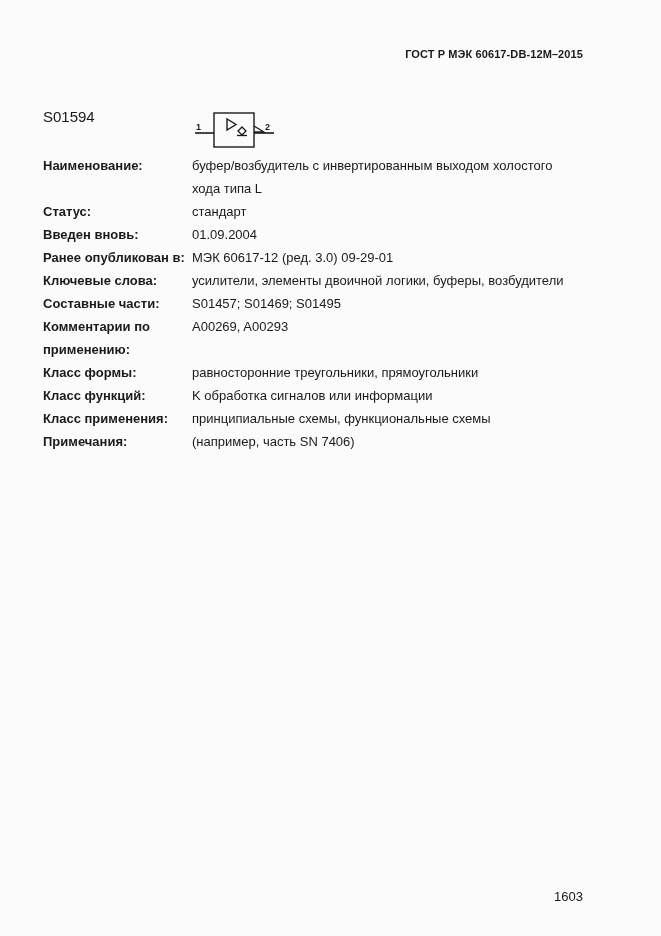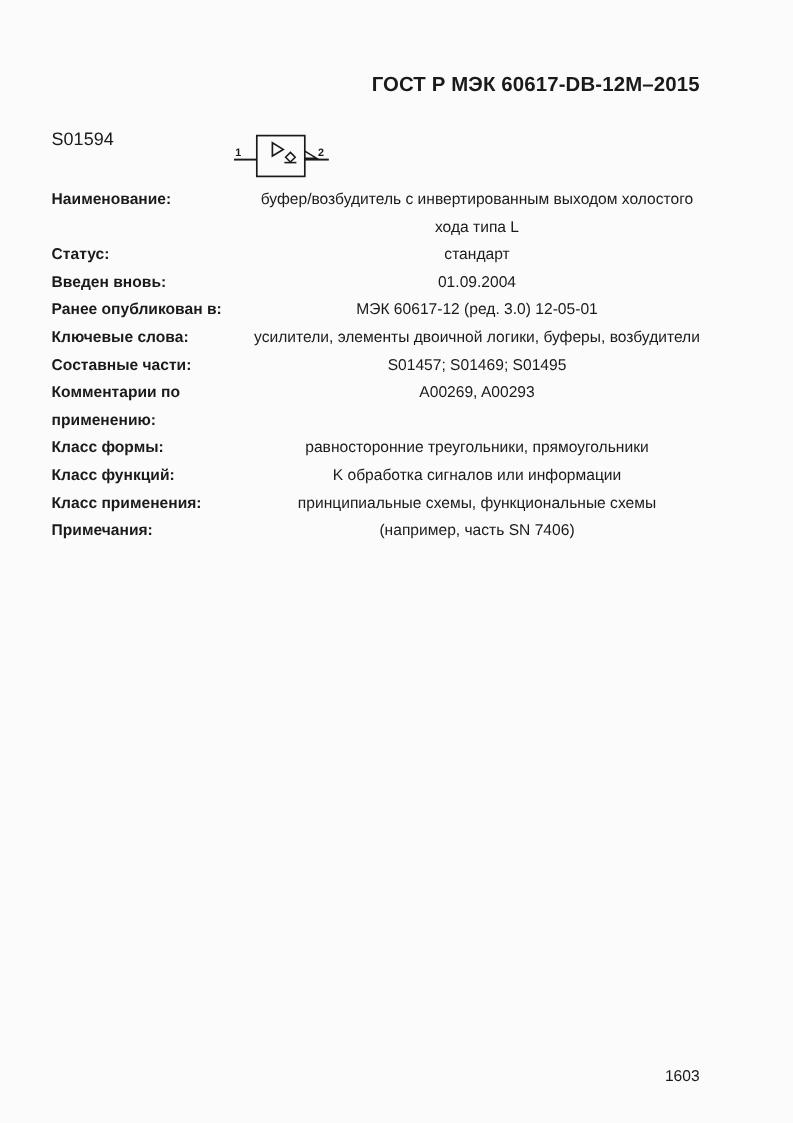--- a/index.html
+++ b/index.html
@@ -11,22 +11,22 @@
       height: 936px;
       background: #fbfbfb;
       position: relative;
       overflow: hidden;
       font-family: "Liberation Sans", "DejaVu Sans", sans-serif;
       color: #1a1a1a;
     }
     .page-header {
       position: absolute;
       right: 78px;
-      top: 61px;
-      font-size: 17px;
+      top: 48px;
+      font-size: 11px;
       font-weight: bold;
       letter-spacing: 0.1px;
       white-space: nowrap;
     }
     .symbol-id {
       position: absolute;
       left: 43px;
       top: 108px;
       font-size: 15px;
       font-weight: normal;
@@ -54,21 +54,20 @@
     }
     .field-label {
       width: 149px;
       flex: 0 0 149px;
       white-space: nowrap;
       font-weight: bold;
     }
     .field-value {
       flex: 1 1 auto;
       white-space: nowrap;
-      text-align: center;
     }
     .page-number {
       position: absolute;
       right: 78px;
       top: 889px;
       font-size: 13px;
     }
   </style>
 </head>
 <body>
@@ -113,21 +112,21 @@
     <div class="field-value">стандарт</div>
   </div>
 
   <div class="field-row">
     <div class="field-label">Введен вновь:</div>
     <div class="field-value">01.09.2004</div>
   </div>
 
   <div class="field-row">
     <div class="field-label">Ранее опубликован в:</div>
-    <div class="field-value">МЭК 60617-12 (ред. 3.0) 12-05-01</div>
+    <div class="field-value">МЭК 60617-12 (ред. 3.0) 09-29-01</div>
   </div>
 
   <div class="field-row">
     <div class="field-label">Ключевые слова:</div>
     <div class="field-value">усилители, элементы двоичной логики, буферы, возбудители</div>
   </div>
 
   <div class="field-row">
     <div class="field-label">Составные части:</div>
     <div class="field-value">S01457; S01469; S01495</div>

